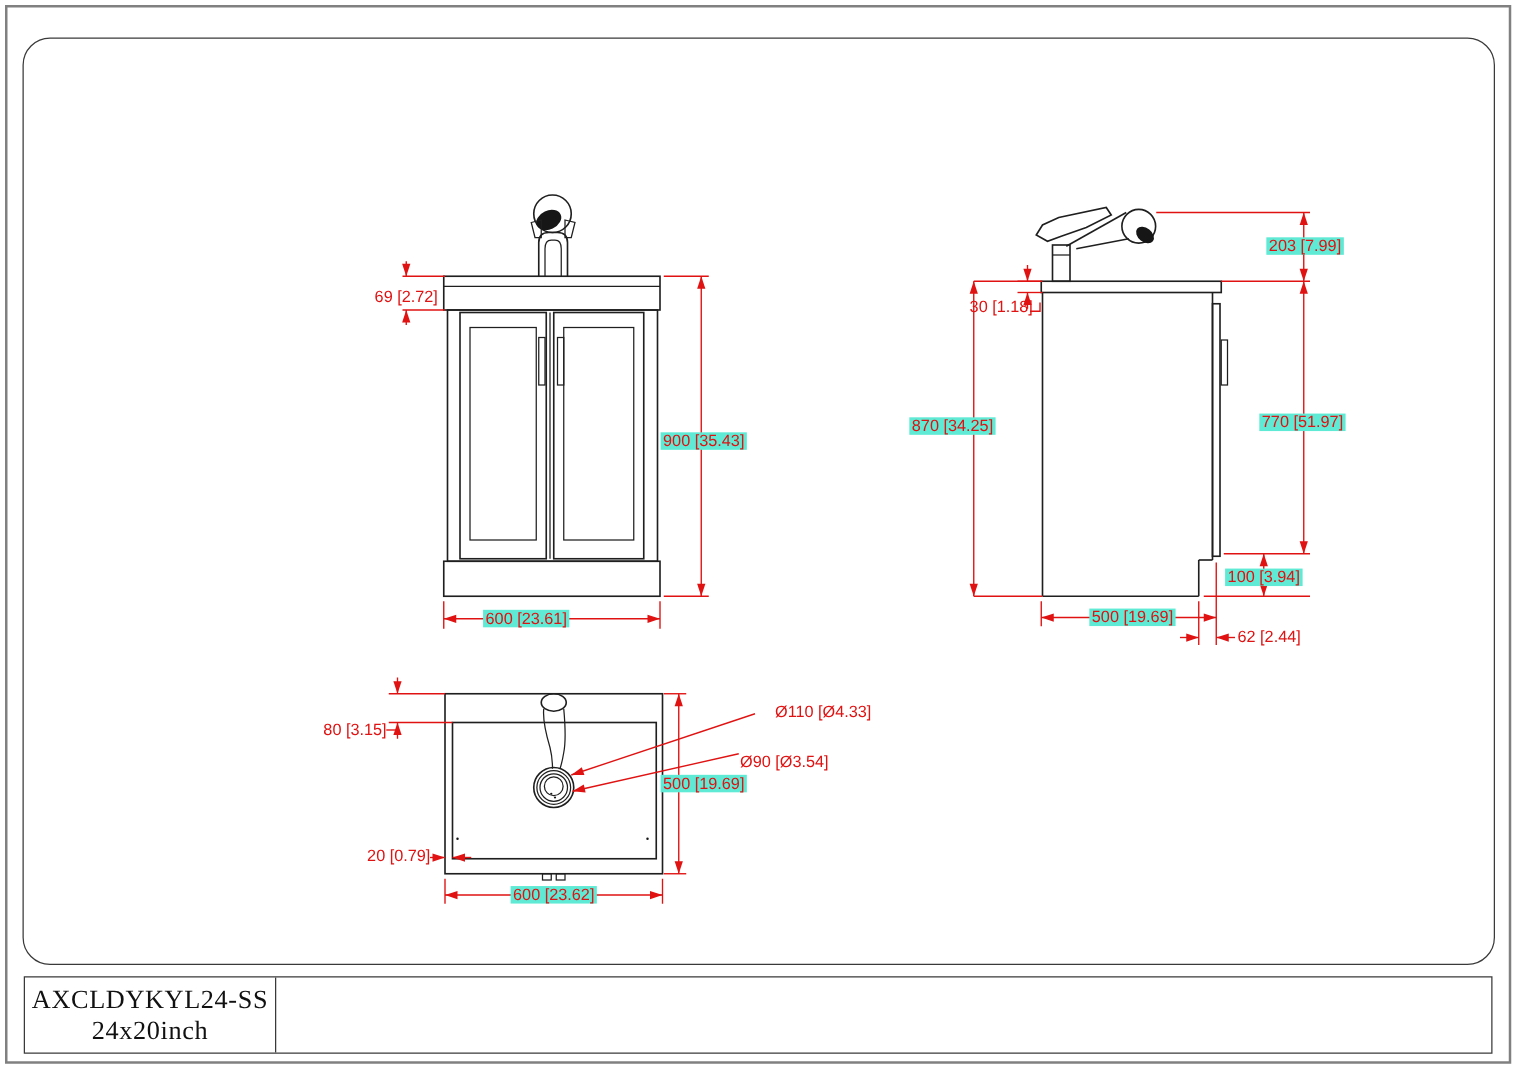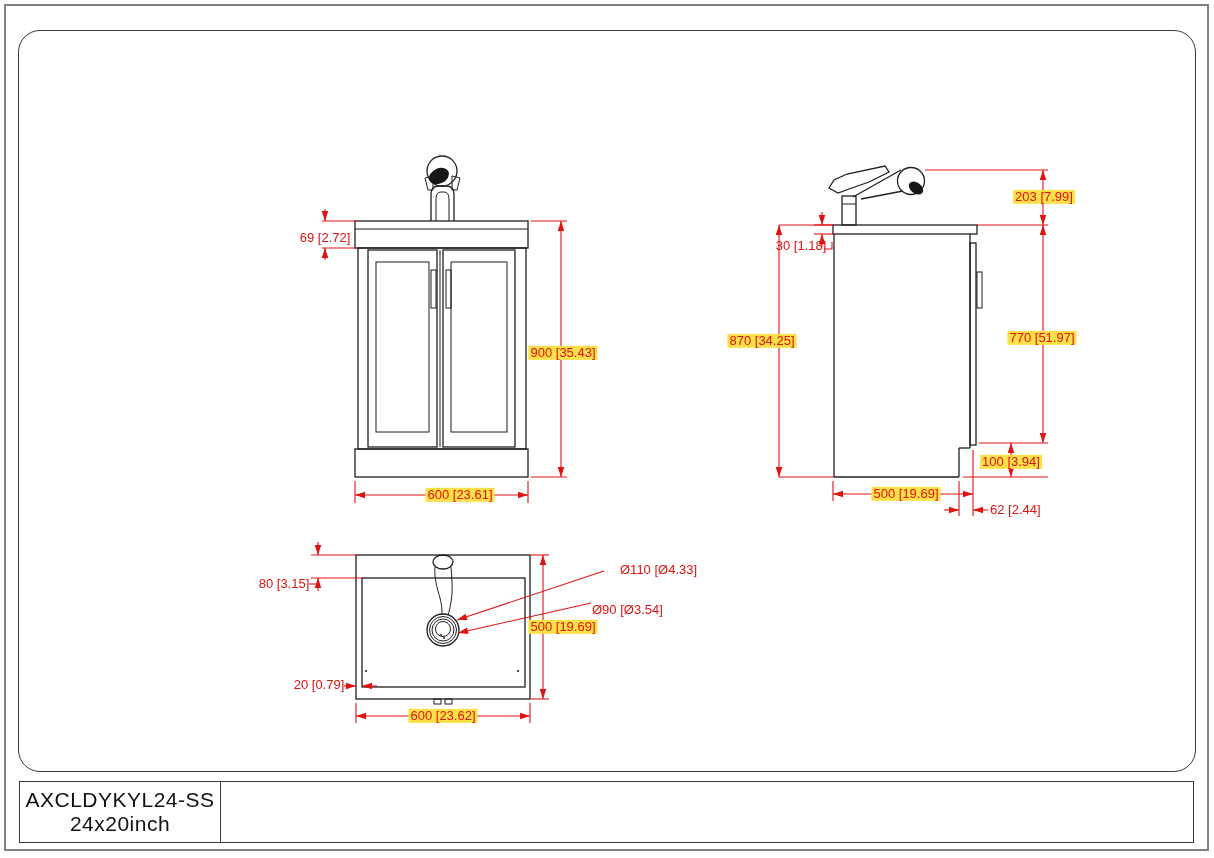--- a/index.html
+++ b/index.html
@@ -11,27 +11,27 @@
   .inner-frame { position:absolute; left:18px; top:30px; width:1176px; height:740px;
           border:1.5px solid var(--frame); border-radius:22px; }
   svg.draw { position:absolute; left:0; top:0; }
   svg .ink  { stroke:var(--ink); fill:none; stroke-width:1.3; }
   svg .ink2 { stroke:var(--ink); fill:none; stroke-width:1; }
   svg .fill { fill:#161616; stroke:none; }
   svg .dim  { stroke:var(--dim); fill:none; stroke-width:1.1; }
   svg .arrow-fill { fill:var(--dim); stroke:none; }
   .lbl { position:absolute; font-size:13px; line-height:1.1; color:var(--dim);
          white-space:nowrap; transform:translate(-50%,-50%); }
-  .lbl.bg { background:#fde047; padding:0 2px; }
+  .lbl.bg { background:#5eead4; padding:0 2px; }
   .lbl.anchor-left { transform:translate(0,-50%); }
   .title-block { position:absolute; left:19px; top:781px; width:1173px; height:60px;
          border:1.6px solid var(--frame); display:flex; }
   .title-cell-model { width:200px; border-right:1.6px solid var(--frame);
          display:flex; flex-direction:column; align-items:center; justify-content:center;
-         font-family:Liberation Sans, sans-serif; font-size:21px; color:#111; }
+         font-family:Liberation Serif, serif; font-size:21px; color:#111; }
   .title-cell-empty { flex:1; }
   .title-cell-model div { letter-spacing:0.5px; }
 </style>
 </head>
 <body>
 
 <div class="page">
 
   <div class="outer-border"></div>
   <div class="inner-frame"></div>
@@ -167,21 +167,21 @@
       <line class="dim" x1="530" y1="703" x2="530" y2="723"></line>
       <line class="dim" x1="356" y1="716" x2="530" y2="716" marker-start="url(#arw)" marker-end="url(#arw)"></line>
 
       <line class="dim" x1="604" y1="571" x2="457" y2="620" marker-end="url(#arw)"></line>
       <line class="dim" x1="591" y1="603" x2="458" y2="633" marker-end="url(#arw)"></line>
     </g>
   </svg>
 
   <div class="lbl" style="left:325px; top:238px">69 [2.72]</div>
   <div class="lbl bg" style="left:563px; top:353px">900 [35.43]</div>
-  <div class="lbl bg" style="left:460px; top:495px">600 [23.61]</div>
+  <div class="lbl bg" style="left:421px; top:495px">600 [23.61]</div>
 
   <div class="lbl bg" style="left:1044px; top:197px">203 [7.99]</div>
   <div class="lbl" style="left:801px; top:246px">30 [1.18]</div>
   <div class="lbl bg" style="left:762px; top:341px">870 [34.25]</div>
   <div class="lbl bg" style="left:1042px; top:338px">770 [51.97]</div>
   <div class="lbl bg" style="left:1011px; top:462px">100 [3.94]</div>
   <div class="lbl bg" style="left:906px; top:494px">500 [19.69]</div>
   <div class="lbl anchor-left" style="left:990px; top:510px">62 [2.44]</div>
 
   <div class="lbl" style="left:284px; top:584px">80 [3.15]</div>

